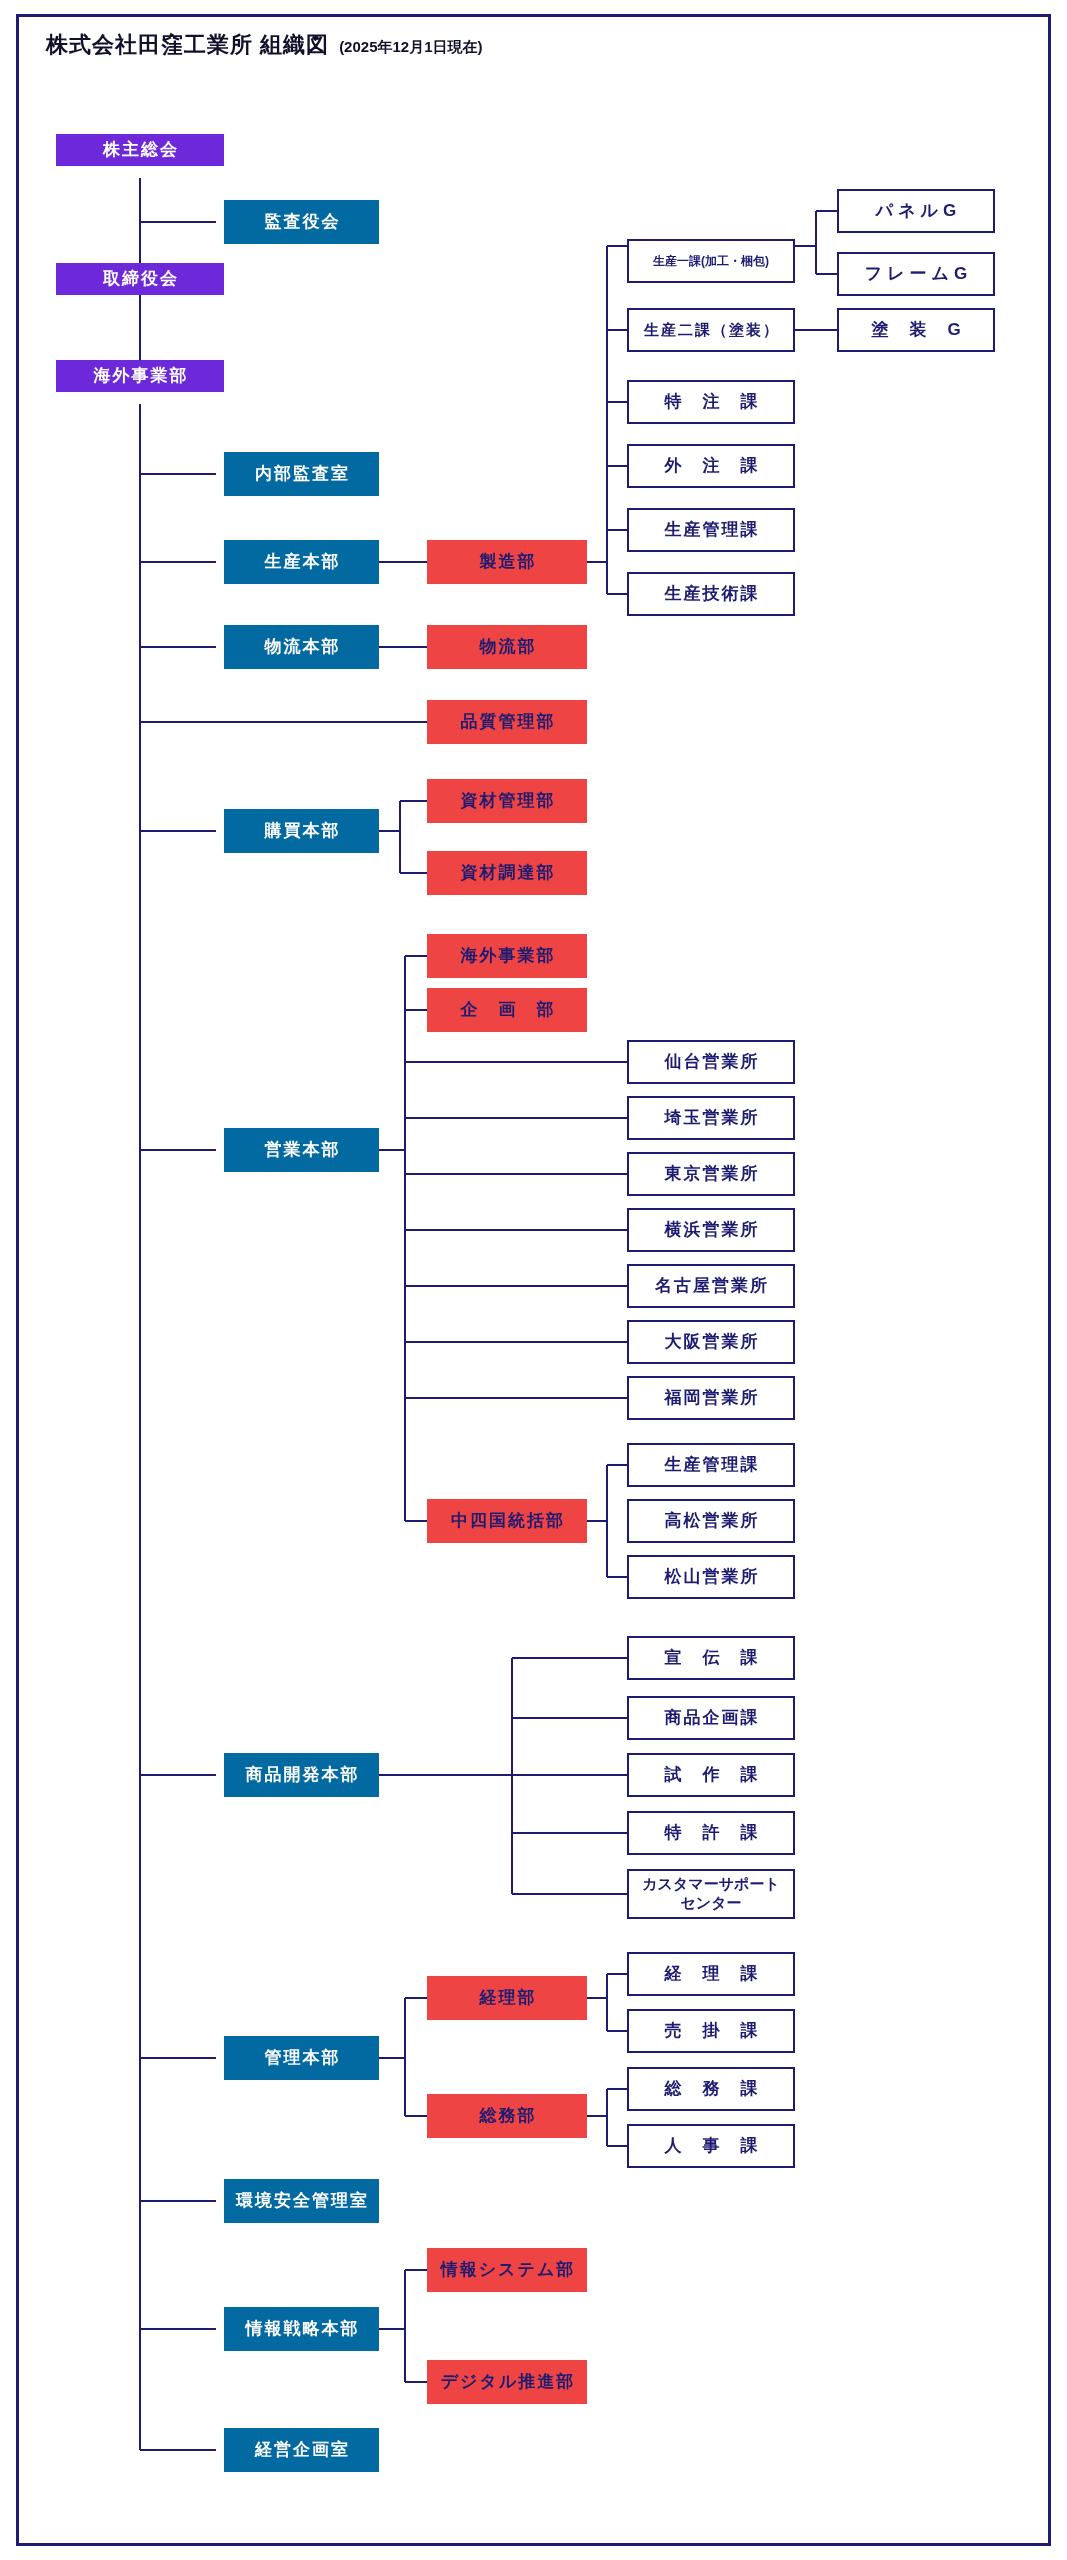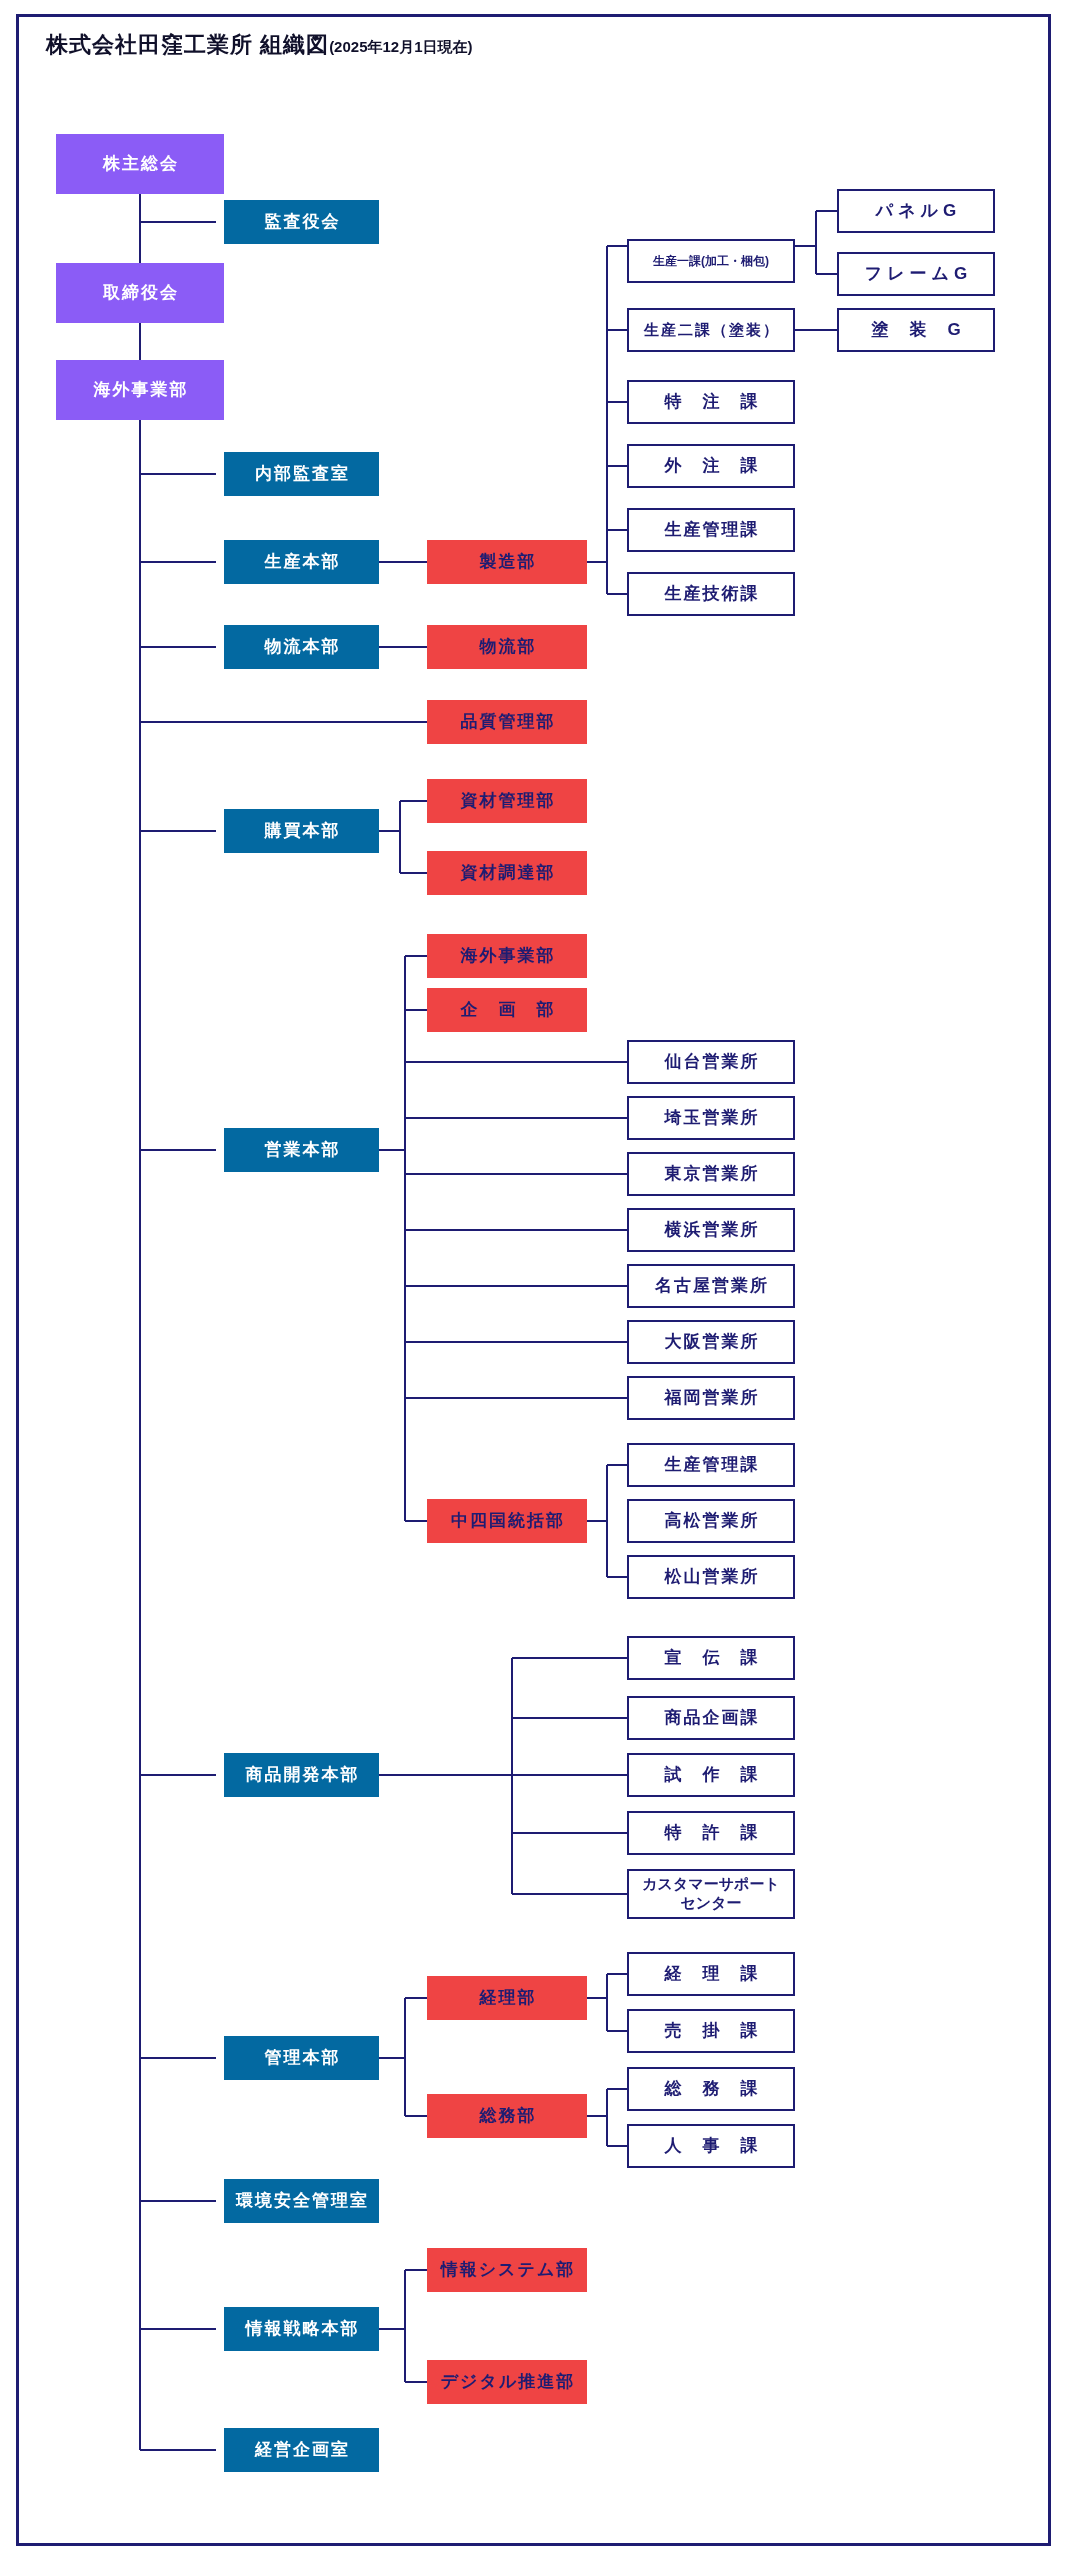--- a/index.html
+++ b/index.html
@@ -1,30 +1,30 @@
 <!DOCTYPE html>
 <html><head>
 <meta charset="utf-8">
 <style>
   * { margin:0; padding:0; box-sizing:border-box; }
   html,body { background:#ffffff; }
   body { font-family:"Liberation Sans","DejaVu Sans",sans-serif; }
   .canvas { position:relative; width:1067px; height:2560px; background:#ffffff; overflow:hidden; }
   .frame { position:absolute; left:16px; top:14px; width:1035px; height:2532px; border:3px solid #1e1c72; }
-  .titlebar { position:absolute; left:46px; top:30px; display:flex; align-items:baseline; color:#10102a; white-space:nowrap; }
+  .titlebar { position:absolute; left:46px; top:30px; display:flex; align-items:baseline; gap:10px; color:#10102a; white-space:nowrap; }
   .title { font-size:22px; font-weight:bold; letter-spacing:1px; }
   .subtitle { font-size:15px; font-weight:bold; }
   svg.connectors { position:absolute; left:0; top:0; width:1067px; height:2560px; }
   svg.connectors path { stroke:#1e1c72; stroke-width:2; fill:none; }
   .node {
     position:absolute; display:flex; align-items:center; justify-content:center;
     text-align:center; font-weight:bold; font-size:17px; line-height:1.25;
     letter-spacing:2px; text-indent:2px;
   }
-  .n1 { background:#8b5cf6; color:#ffffff; left:56px;  width:168px; height:60px; }
+  .n1 { background:#6d28d9; color:#ffffff; left:56px;  width:168px; height:32px; }
   .n2 { background:#0369a1; color:#ffffff; left:224px; width:155px; height:44px; }
   .n3 { background:#ef4444; color:#1e1c72; left:427px; width:160px; height:44px; }
   .n4 { background:#ffffff; color:#1e1c72; left:627px; width:168px; height:44px; border:2px solid #1e1c72; }
   .n5 { background:#ffffff; color:#1e1c72; left:837px; width:158px; height:44px; border:2px solid #1e1c72; }
   .small { font-size:15px; letter-spacing:0; text-indent:0; white-space:pre-line; }
   .ls { letter-spacing:5px; text-indent:5px; }
 </style>
 </head>
 <body>
 

